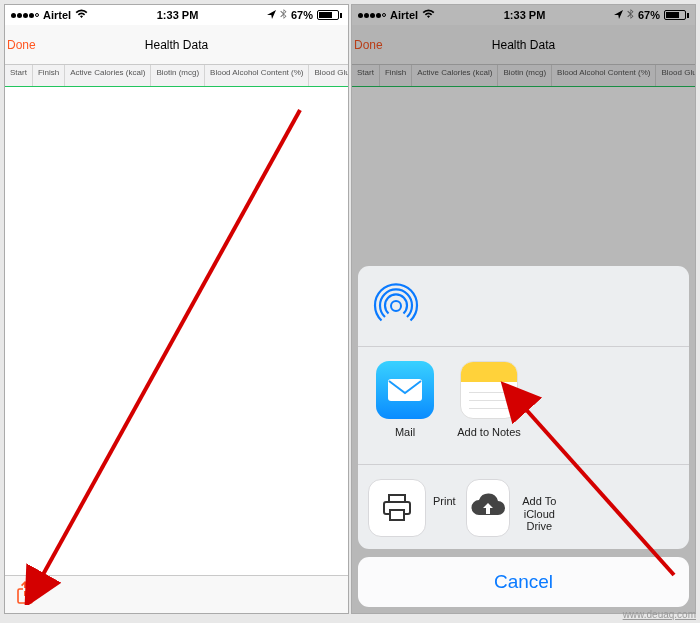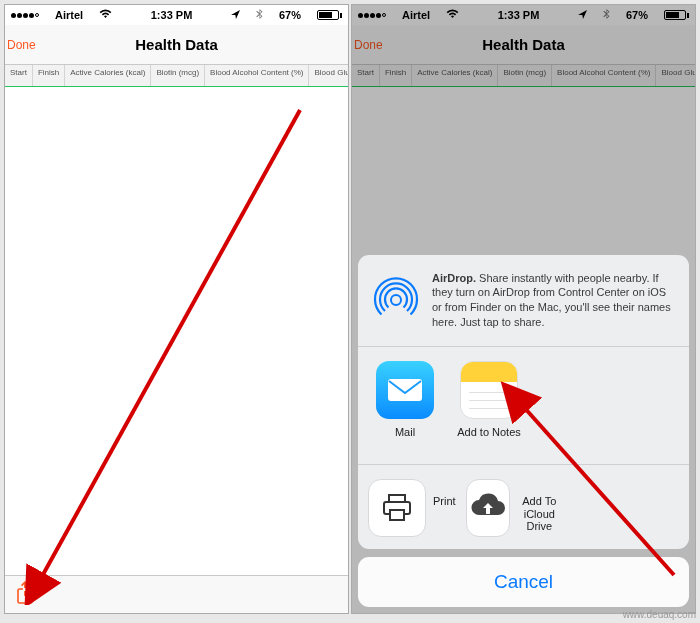--- a/index.html
+++ b/index.html
@@ -4,31 +4,31 @@
 <style>
   * { box-sizing: border-box; margin: 0; padding: 0; }
   body { font-family: -apple-system, "Helvetica Neue", Arial, sans-serif; background: #d0d0d0; width: 700px; height: 623px; overflow: hidden; position: relative; }
   .stage { position: relative; width: 700px; height: 623px; background: #e8e8e8; }
   .phone { position: absolute; top: 4px; width: 345px; height: 610px; background: #fff; border: 1px solid #aaa; }
   .phone.left { left: 4px; }
   .phone.right { left: 351px; }
   .overlay-dim { position:absolute; inset:0; background:rgba(0,0,0,0.28); }
   
   .status { height: 20px; display:flex; align-items:center; justify-content:space-between; padding:0 6px; font-size:11px; font-weight:600; color:#000; }
-  .status .l, .status .r { display:flex; align-items:center; gap:16px; }
+  .status .l, .status .r { display:flex; align-items:center; gap:4px; }
   .dots { display:flex; gap:1px; }
   .dot { width:5px; height:5px; border-radius:50%; background:#000; }
   .dot.empty { background:transparent; border:1px solid #000; width:4px; height:4px; }
   .batt { display:inline-flex; align-items:center; }
   .batt-body { width:22px; height:10px; border:1px solid #000; border-radius:2px; position:relative; }
   .batt-fill { position:absolute; left:1px; top:1px; bottom:1px; width:63%; background:#000; }
   .batt-tip { width:2px; height:5px; background:#000; margin-left:1px; }
   
   .nav { height:40px; border-bottom:1px solid #c9c9c9; display:flex; align-items:center; justify-content:center; position:relative; background:#f8f8f8; }
-  .nav .title { font-size:15px; font-weight:700; }
+  .nav .title { font-size:12px; font-weight:400; }
   .nav .done { position:absolute; left:2px; font-size:12px; color:#ff5722; }
   
   .cols { height:22px; background:#f2f2f3; border-bottom:1px solid #22c55e; display:flex; overflow:hidden; }
   .col { flex:0 0 auto; padding:3px 5px; font-size:8px; color:#555; border-right:1px solid #d4d4d4; white-space:nowrap; }
   
   .body { position:absolute; top:83px; left:0; right:0; bottom:28px; background:#fff; }
   
   .toolbar { position:absolute; bottom:0; left:0; right:0; height:38px; background:#f8f8f8; border-top:1px solid #c9c9c9; display:flex; align-items:center; padding:0 10px; }
   .share-icon { color:#ff5722; }
   
@@ -50,21 +50,21 @@
   .cancel-btn { background:#fbfbfc; border-radius:11px; text-align:center; padding:14px 0; font-size:19px; color:#0a7aff; font-weight:500; }
   
   .t-msg { background:linear-gradient(#7cfc6a,#1cc81c); }
   .t-mail { background:linear-gradient(#39d1ff,#0a8cff); }
   .t-notes { background:#fff; border:1px solid #ddd; position:relative; overflow:hidden; }
   .t-notes::before { content:""; position:absolute; top:0; left:0; right:0; height:20px; background:#ffd23a; }
   .t-notes .nline { position:absolute; left:8px; right:8px; height:1px; background:#e0e0e0; }
   .t-twitter { background:#1da1f2; }
   
   .arrow { position:absolute; pointer-events:none; }
-  .watermark { position:absolute; right:4px; bottom:3px; font-size:10px; color:#999; }
+  .watermark { position:absolute; right:4px; bottom:3px; font-size:10px; color:#999;text-decoration:underline; }
 </style>
 </head>
 <body>
 
 <div class="stage">
 
   <div class="phone left">
     <div class="status">
       <div class="l">
         <span class="dots">
@@ -183,23 +183,20 @@
       <div class="panel">
         <div class="airdrop-row">
           <span class="airdrop-icon">
             <svg width="48" height="48" viewBox="0 0 48 48">
               <circle cx="24" cy="24" r="5" fill="none" stroke="#0a7aff" stroke-width="2"></circle>
               <path d="M13 35 a16 16 0 1 1 22 0" fill="none" stroke="#0a7aff" stroke-width="2.2"></path>
               <path d="M16.5 31.5 a11 11 0 1 1 15 0" fill="none" stroke="#0a7aff" stroke-width="2.2"></path>
               <path d="M9.5 38.5 a21 21 0 1 1 29 0" fill="none" stroke="#0a7aff" stroke-width="2.2"></path>
             </svg>
           </span>
-          <div class="airdrop-text">
-            <b>AirDrop.</b><span> Share instantly with people nearby. If they turn on AirDrop from Control Center on iOS or from Finder on the Mac, you'll see their names here. Just tap to share.</span>
-          </div>
         </div>
         <div class="hr"></div>
         <div class="app-row">
           <div class="app">
             <div class="tile t-mail">
               <svg width="40" height="28" viewBox="0 0 40 28">
                   <rect x="3" y="3" width="34" height="22" rx="3" fill="#fff"></rect>
                   <path d="M4 5 L20 17 L36 5" fill="none" stroke="#1a9bff" stroke-width="2"></path>
                 </svg>
             </div>

